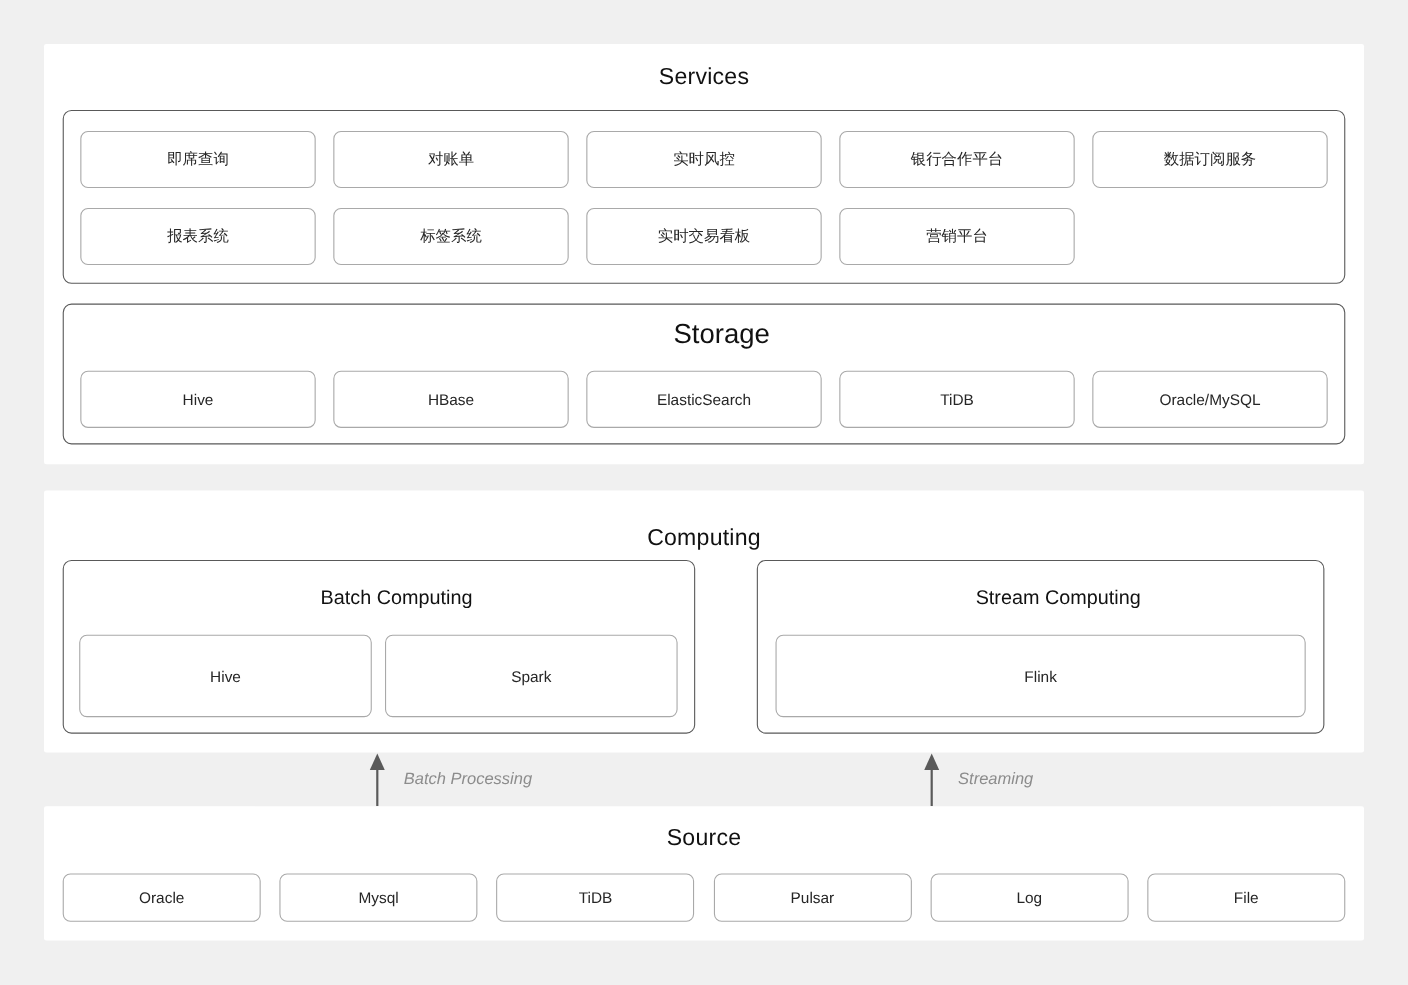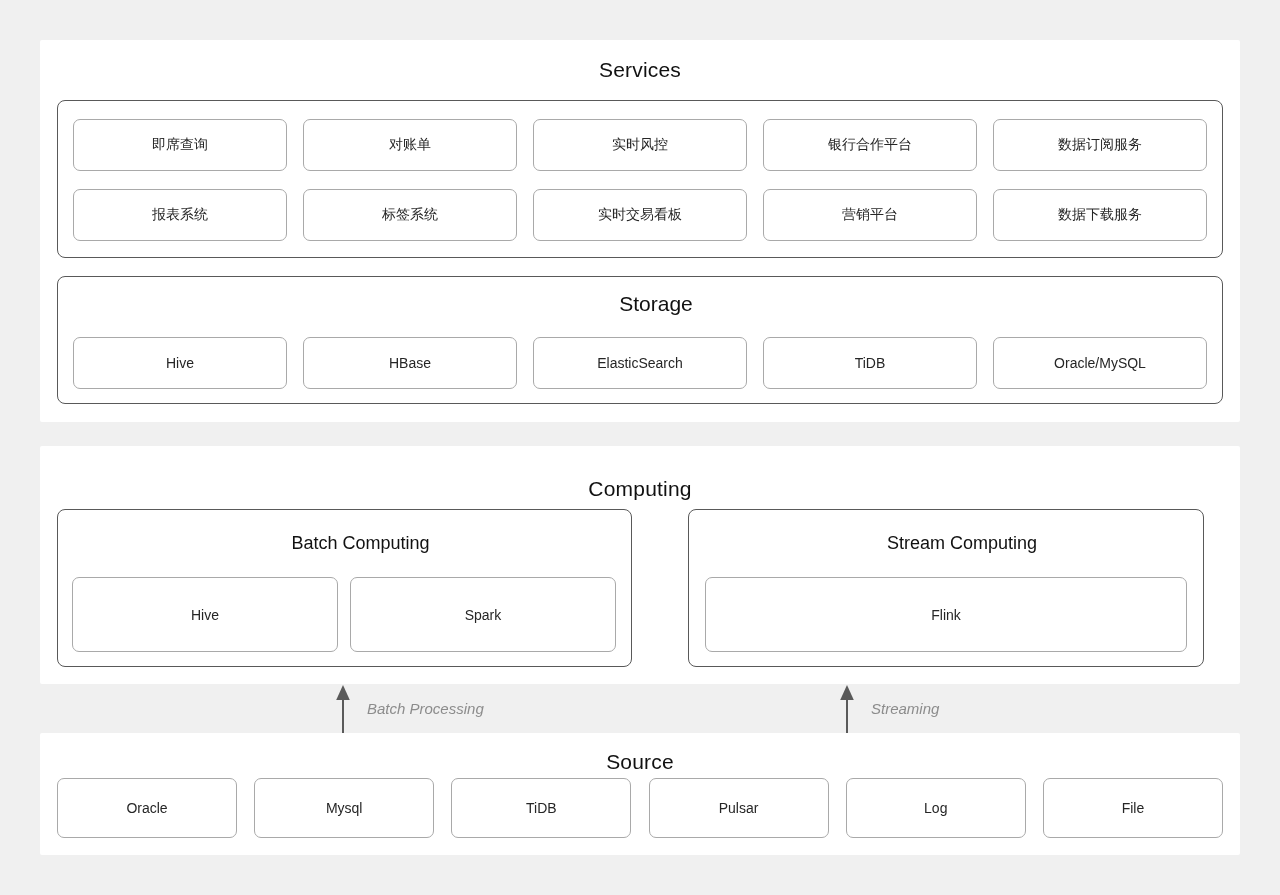--- a/index.html
+++ b/index.html
@@ -40,21 +40,21 @@
     background: #ffffff;
     padding-left: 32px;
   }
   #services-group { left: 17px; top: 60px; width: 1166px; height: 158px; }
   #storage-group  { left: 17px; top: 236px; width: 1166px; height: 128px; }
   #batch-group    { left: 17px; top: 63px; width: 575px; height: 158px; }
   #stream-group   { left: 648px; top: 63px; width: 516px; height: 158px; }
 
   .group-title {
     text-align: center;
-    font-size: 21px;
+    font-size: 25px;
     line-height: 28px;
     font-weight: 500;
     color: #111111;
   }
   #storage-group .group-title { margin-top: 13px; }
   .sub-title {
     text-align: center;
     font-size: 18px;
     line-height: 24px;
     font-weight: 400;
@@ -100,21 +100,21 @@
   #batch-items .item { width: 266px; height: 75px; }
   #stream-items { left: 16px; right: 16px; }
   #stream-items .item { width: 100%; height: 75px; }
 
   #source-row {
     position: absolute;
     left: 17px; right: 17px; bottom: 17px;
     display: flex;
     justify-content: space-between;
   }
-  #source-row .item { width: 180px; height: 60px; margin-top: 15px; }
+  #source-row .item { width: 180px; height: 44px; margin-top: 15px; }
 
   #flow-gap {
     position: absolute;
     left: 0; top: 684px; width: 1280px; height: 49px; font-style: italic;
   }
   #flow-gap svg { position: absolute; left: 0; top: 0; }
   .flow-label {
     position: absolute;
     top: 0; height: 49px;
     display: flex;
@@ -135,21 +135,20 @@
     <div id="services-grid">
       <div class="item">即席查询</div>
       <div class="item">对账单</div>
       <div class="item">实时风控</div>
       <div class="item">银行合作平台</div>
       <div class="item">数据订阅服务</div>
       <div class="item">报表系统</div>
       <div class="item">标签系统</div>
       <div class="item">实时交易看板</div>
       <div class="item">营销平台</div>
-      <div class="item">数据下载服务</div>
     </div>
   </div>
 
   <div class="groupbox" id="storage-group">
     <div class="group-title">Storage</div>
     <div id="storage-row">
       <div class="item">Hive</div>
       <div class="item">HBase</div>
       <div class="item">ElasticSearch</div>
       <div class="item">TiDB</div>

